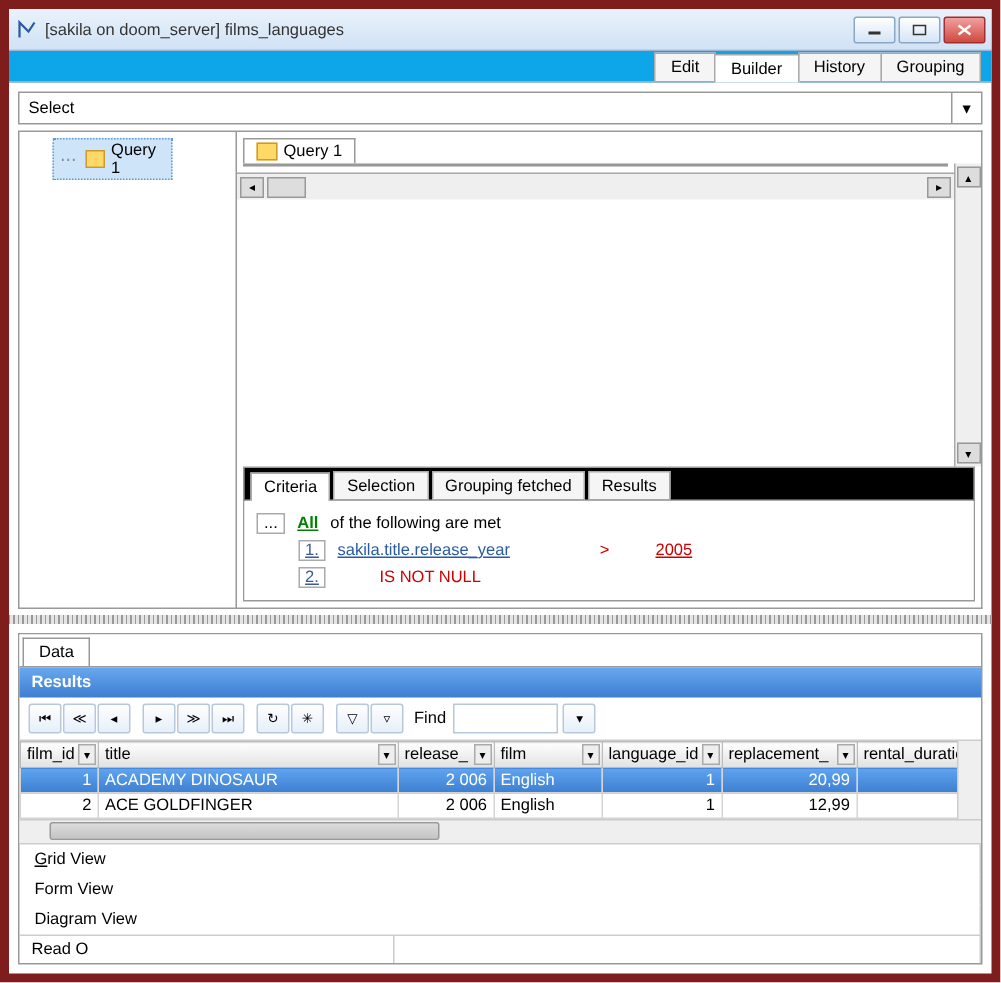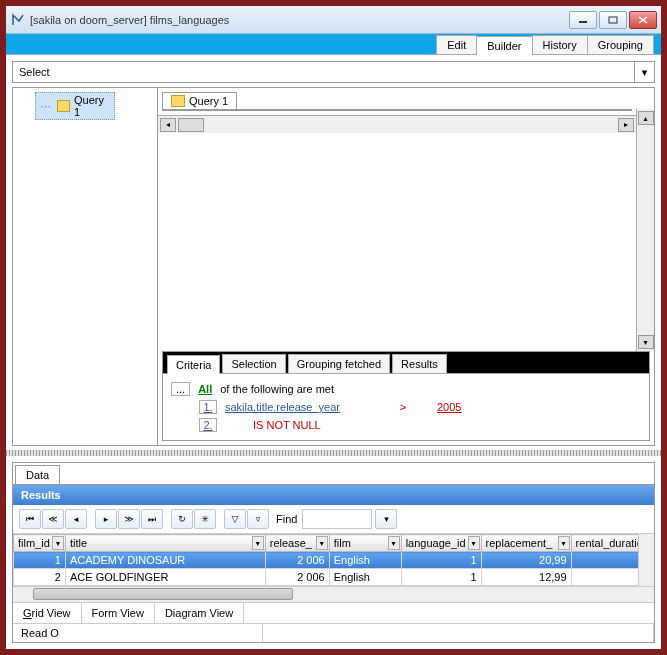--- a/index.html
+++ b/index.html
@@ -58,21 +58,21 @@
 .grid { border-collapse: collapse; width: 100%; }
 .grid th { background: linear-gradient(#fefefe,#e2e2e2); border: 1px solid #bbb; padding: 2px 4px; text-align: left; font-weight: normal; position: relative; }
 .grid th .dd2 { position: absolute; right: 1px; top: 1px; width: 12px; height: 14px; border: 1px solid #aaa; background: #eee; font-size: 8px; display: flex; align-items: center; justify-content: center; }
 .grid td { border: 1px solid #d4d4d4; padding: 2px 4px; }
 .grid tr.sel td { background: linear-gradient(#5ea4f0,#3d7ed0); color: #fff; }
 .grid td.num { text-align: right; }
 .gridwrap { position: relative; }
 .gridwrap .vsc { position: absolute; right: 0; top: 0; bottom: 0; width: 16px; background: #efefef; border-left: 1px solid #ccc; }
 .ghscroll { height: 16px; background: #efefef; border-top: 1px solid #ccc; position: relative; }
 .ghscroll .thumb { position: absolute; left: 20px; top: 1px; height: 12px; width: 260px; background: linear-gradient(#dcdcdc,#c4c4c4); border: 1px solid #999; border-radius: 2px; }
-.viewrow { display: flex; border-top: 1px solid #ccc; }
+.viewrow { display: flex; border-top: 1px solid #ccc; flex-direction: column; }
 .viewbtn { padding: 4px 10px; border-right: 1px solid #ccc; cursor: pointer; }
 .status { display: flex; border-top: 1px solid #ccc; }
 .status .cell { padding: 3px 8px; border-right: 1px solid #ccc; }
 .status .cell:first-child { width: 250px; }
 svg { display: block; }
 </style>
 </head>
 <body>
 
 <div class="win">

